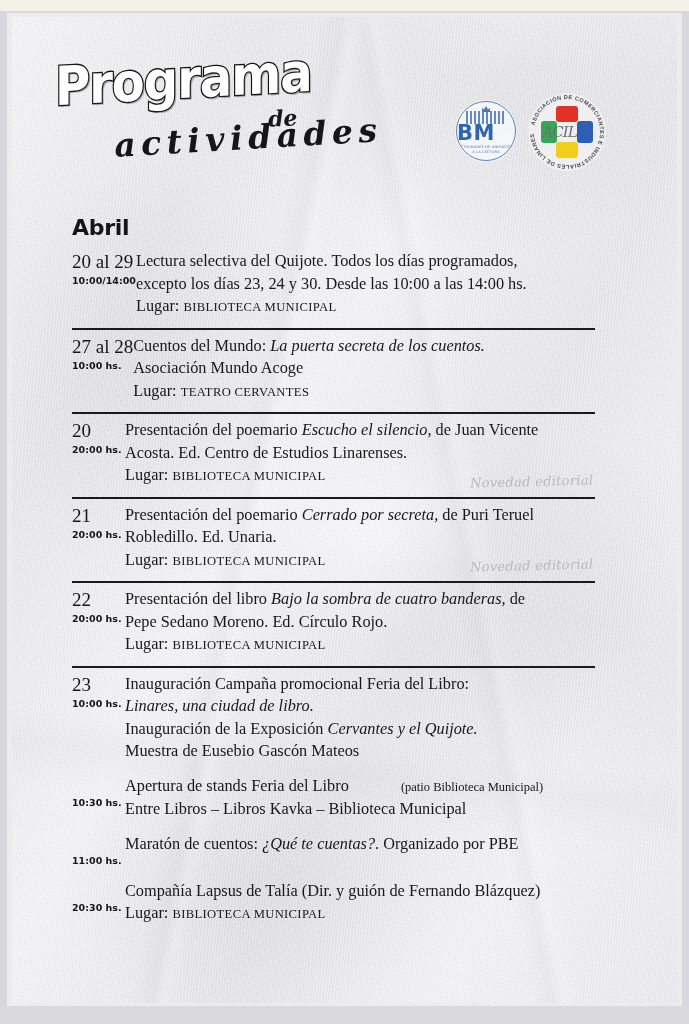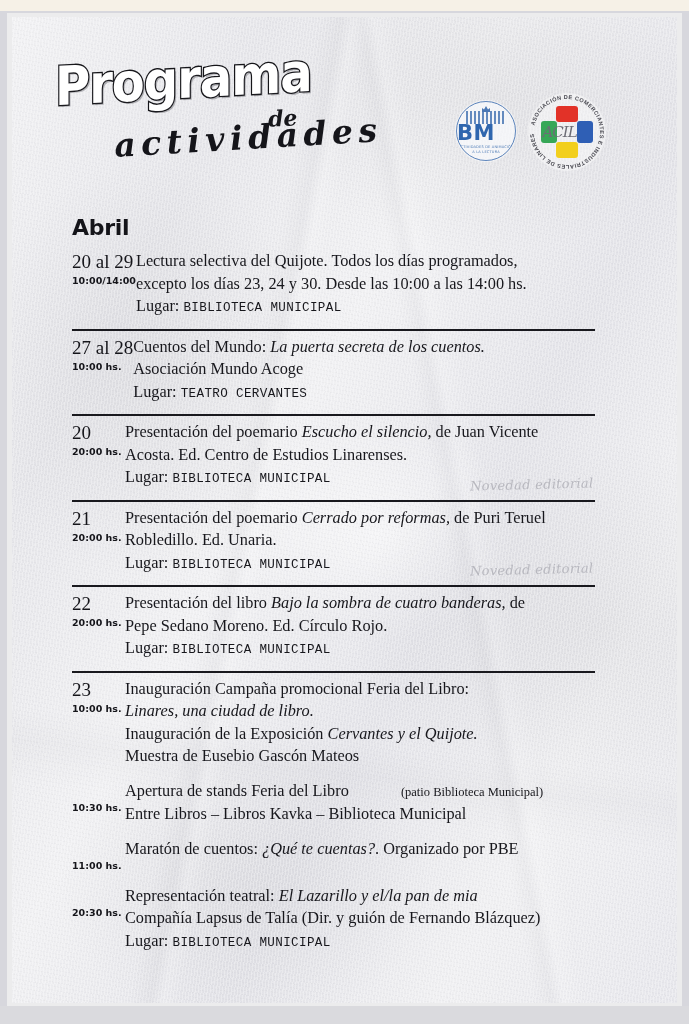--- a/index.html
+++ b/index.html
@@ -298,21 +298,21 @@
     font-family: "Liberation Serif", serif;
     font-size: 16.3px;
     line-height: 22.5px;
     color: #17171c;
   }
   .line i { font-style: italic; margin-top: 24px; }
   .line b { font-weight: 400; }
   .line .small { font-size: 12.5px; margin-left: 48px; }
   .venue-label { font-family: "Liberation Serif", serif; }
   .venue {
-    font-family: Liberation Mono, monospace;
+    font-family: Liberation Serif, serif;
     font-size: 12.6px;
     letter-spacing: 0.35px;
   }
 
   .rule {
     height: 0;
     border-top: 2.1px solid #19191e;
     margin: 2px 82px 0 60px;
   }
 
@@ -425,21 +425,21 @@
             <div class="novedad">Novedad editorial</div>
           </div>
           <div class="rule"></div>
           <div class="entry">
             <div class="entry-inner">
               <div class="col-when">
                 <div class="day">21</div>
                 <div class="time">20:00 hs.</div>
               </div>
               <div class="col-what">
-                <div class="line">Presentación del poemario <i>Cerrado por reformas,</i> de Puri Teruel</div>
+                <div class="line">Presentación del poemario <i>Cerrado por secreta,</i> de Puri Teruel</div>
                 <div class="line">Robledillo. Ed. Unaria.</div>
                 <div class="line"><span class="venue-label">Lugar:</span> <span class="venue">BIBLIOTECA MUNICIPAL</span></div>
               </div>
             </div>
             <div class="novedad">Novedad editorial</div>
           </div>
           <div class="rule"></div>
           <div class="entry">
             <div class="entry-inner">
               <div class="col-when">
@@ -488,21 +488,20 @@
                 <div class="line">Maratón de cuentos: <i>¿Qué te cuentas?</i>. Organizado por <b>PBE</b></div>
               </div>
             </div>
           </div>
           <div class="entry">
             <div class="entry-inner">
               <div class="col-when">
                 <div class="time alone">20:30 hs.</div>
               </div>
               <div class="col-what">
-                <div class="line">Representación teatral: <i>El Lazarillo y el/la pan de mia</i></div>
                 <div class="line">Compañía Lapsus de Talía (Dir. y guión de Fernando Blázquez)</div>
                 <div class="line"><span class="venue-label">Lugar:</span> <span class="venue">BIBLIOTECA MUNICIPAL</span></div>
               </div>
             </div>
           </div>
         </div>
 
     </div>
   </div>
 </div>

